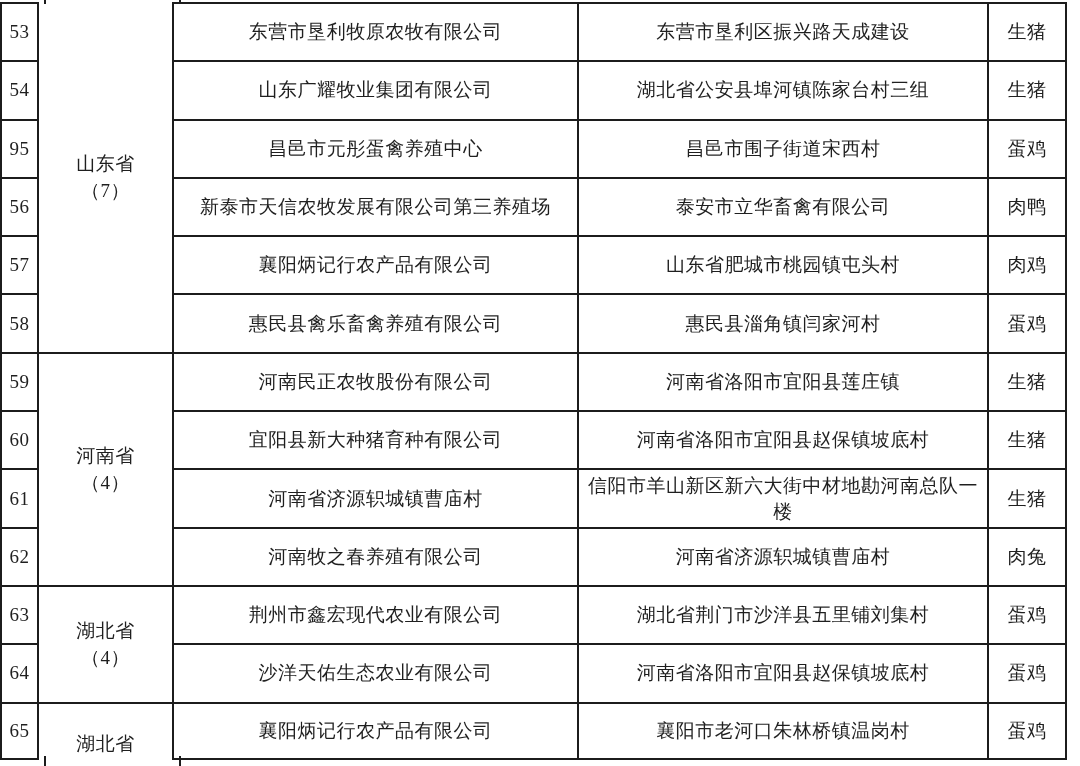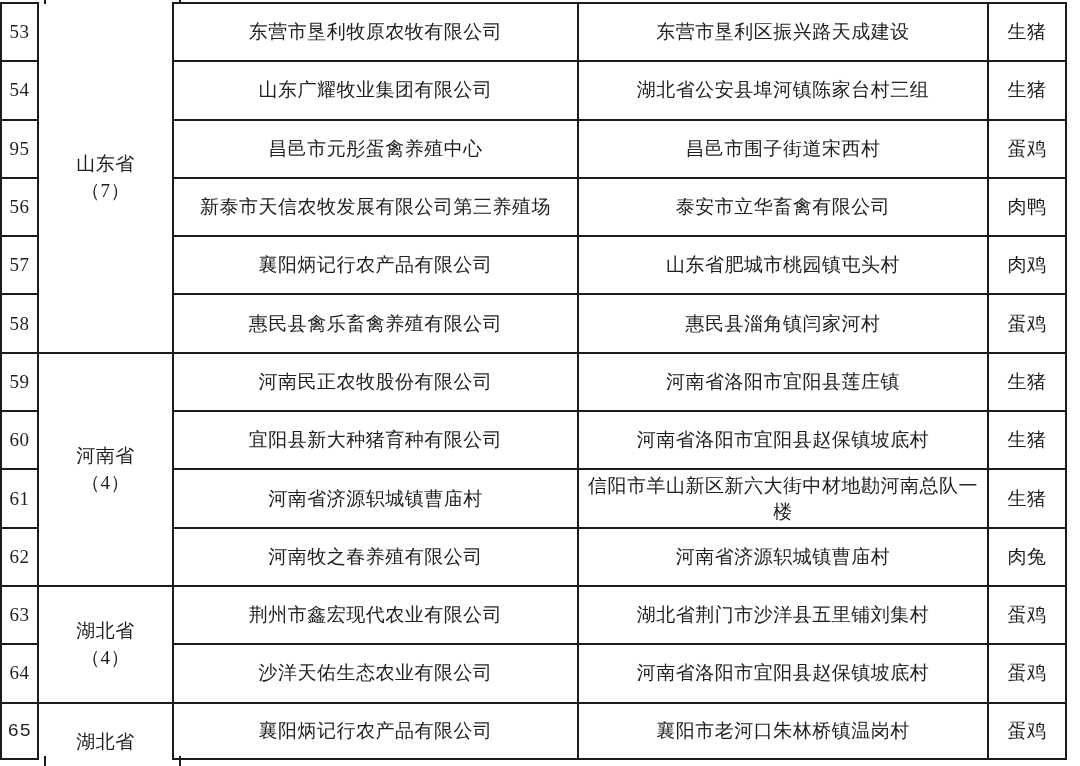--- a/index.html
+++ b/index.html
@@ -13,21 +13,21 @@
     border-collapse:collapse; table-layout:fixed;
   }
   table.livestock td {
     border:2px solid var(--line,#1c1c1c);
     text-align:center; vertical-align:middle;
     font-size:19px; letter-spacing:0.5px;
     padding:0 3px; overflow:hidden;
     color:var(--fg,#1f1f1f);
   }
   table.livestock tr { height:58.3px; }
-  table.livestock tr.last-row { height:56px;font-family:Liberation Mono, monospace; }
+  table.livestock tr.last-row { height:56px; }
   td.col-address { letter-spacing:0;margin-left:36px; }
   td.col-province { line-height:27px; }
   td.col-province.clip-top { border-top:none; }
   td.col-province.clip-bottom { border-bottom:none; vertical-align:bottom; padding-bottom:2px; }
   .v-seg { position:absolute; width:2px; background:var(--line,#1c1c1c); }
   .v-seg.topA { left:44px;  top:0;     height:4px; }
   .v-seg.topB { left:179px; top:0;     height:4px; }
   .v-seg.botA { left:44px;  top:756px; height:10px; }
   .v-seg.botB { left:179px; top:756px; height:10px; }
 </style>

